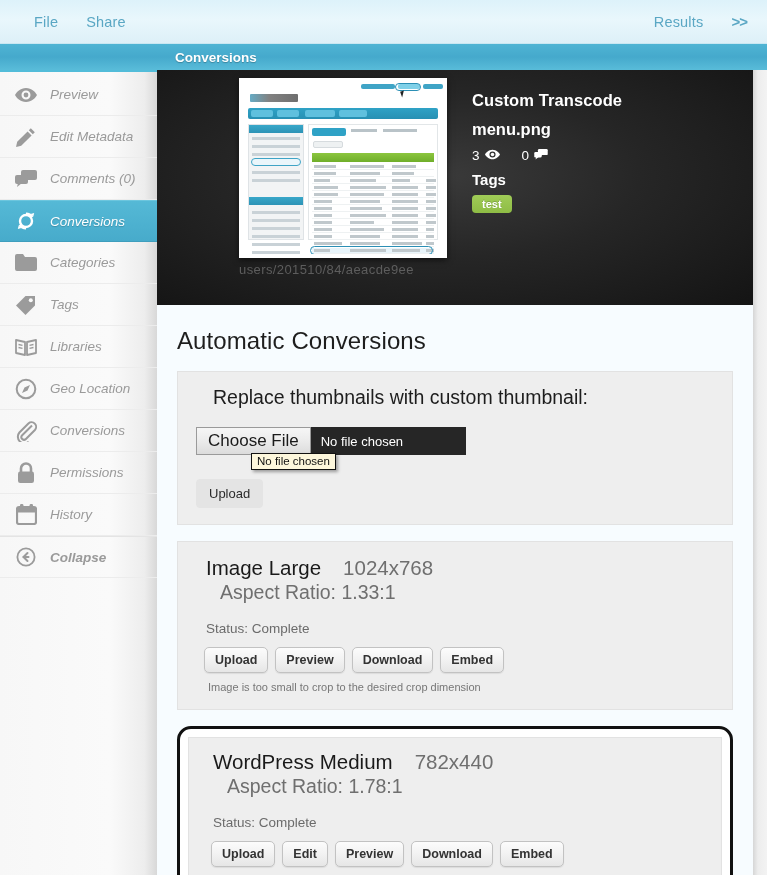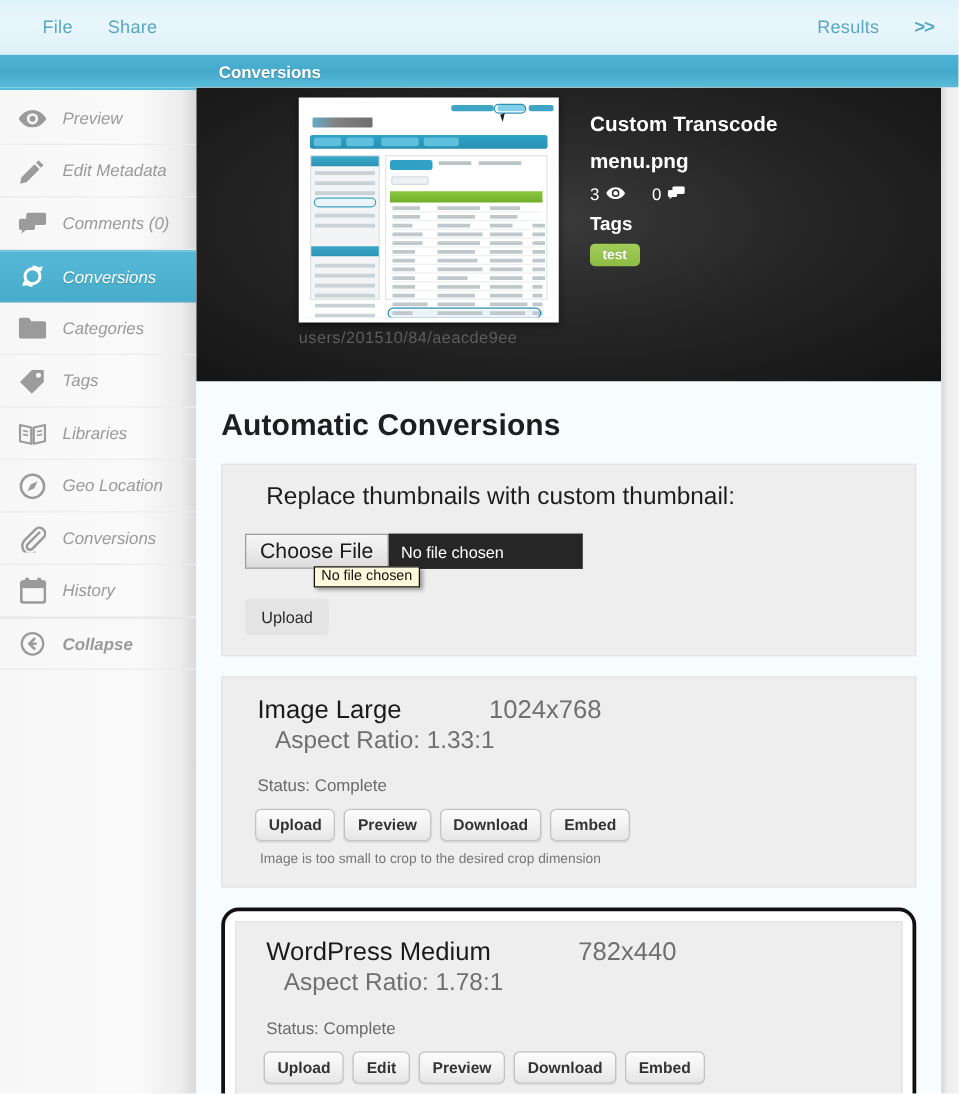--- a/index.html
+++ b/index.html
@@ -173,21 +173,21 @@
     border-radius: 4px;
     text-shadow: 0 -1px 0 rgba(0,0,0,.18);
     cursor: pointer;
   }
 
   
   .conv-body { padding: 22px 20px 0 20px; }
   .conv-h1 {
     font-size: 24px;
     color: #1e1e1e;
-    font-weight: bold;
+    font-weight: normal;
     margin-bottom: 16px;
     letter-spacing: .1px;
   }
 
   .panel {
     background: #eeeeee;
     border: 1px solid #e2e2e2;
     padding: 14px 18px 16px 18px;
     margin-bottom: 16px;
   }
@@ -199,21 +199,20 @@
   }
   .panel.highlighted .inner {
     background: #eeeeee;
     border: 1px solid #e2e2e2;
     padding: 12px 14px 14px 14px;
   }
 
   .panel-title-row {
     display: flex; align-items: baseline;
     padding-left: 10px;
-    gap: 48px;
   }
   .panel-title {
     font-size: 20.5px; color: #1a1a1a; font-weight: normal;
   }
   .panel-dims {
     font-size: 20.5px; color: #6f6f6f; margin-left: 22px;
   }
   .panel-aspect {
     font-size: 19.5px; color: #6f6f6f; padding-left: 24px; margin-top: 1px;
   }
@@ -475,20 +474,29 @@
 
     <div class="side-item">
       <span class="ico">
         <svg width="22" height="22" viewBox="0 0 22 22">
             <path d="M17 5.5L7.2 15.3a2.6 2.6 0 0 0 3.7 3.7l9-9a4.6 4.6 0 0 0-6.5-6.5l-9 9a6.6 6.6 0 0 0 9.3 9.3" fill="none" stroke="currentColor" stroke-width="2"></path>
           </svg>
       </span>
       <span class="lbl">Conversions</span>
     </div>
 
+    <div class="side-item">
+      <span class="ico">
+        <svg width="20" height="22" viewBox="0 0 20 22">
+            <path d="M5 10V6.5a5 5 0 0 1 10 0V10" fill="none" stroke="currentColor" stroke-width="2.6"></path>
+            <rect x="2" y="9.5" width="16" height="11.5" rx="2.2" fill="currentColor"></rect>
+          </svg>
+      </span>
+      <span class="lbl">Permissions</span>
+    </div>
 
     <div class="side-item">
       <span class="ico">
         <svg width="21" height="21" viewBox="0 0 21 21">
             <rect x="1" y="3" width="19" height="17" rx="2" fill="none" stroke="currentColor" stroke-width="2.2"></rect>
             <rect x="1" y="3" width="19" height="5.5" fill="currentColor"></rect>
             <rect x="4" y="0" width="3.4" height="5" rx="1.2" fill="currentColor"></rect>
             <rect x="13.6" y="0" width="3.4" height="5" rx="1.2" fill="currentColor"></rect>
           </svg>
       </span>

